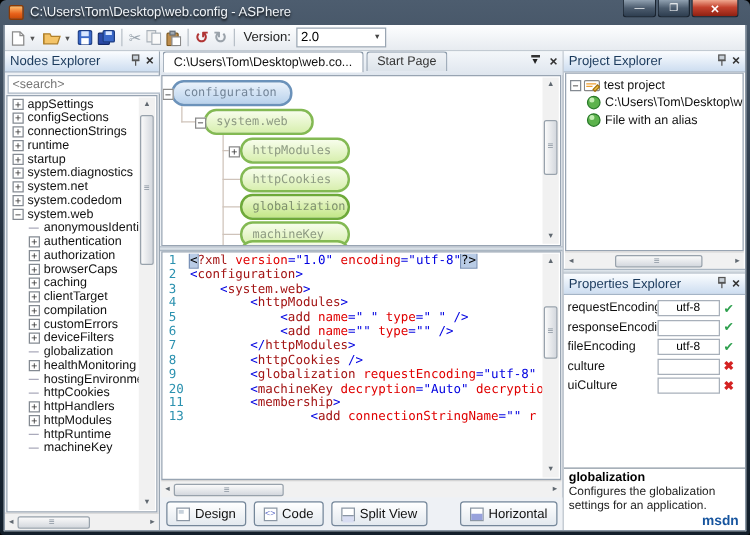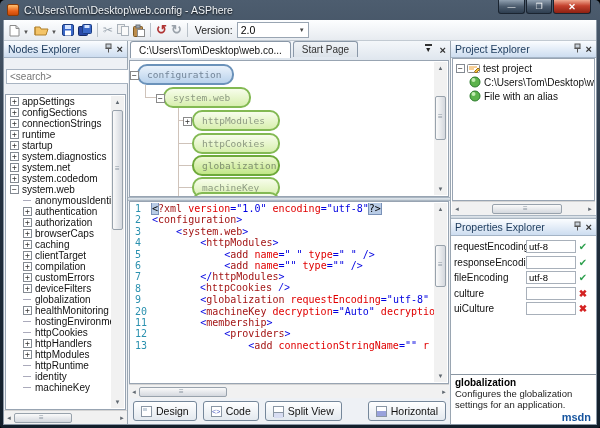--- a/index.html
+++ b/index.html
@@ -28,21 +28,21 @@
   .vercombo{width:72px;height:16px;background:#fff;border:1px solid #99a5b2;display:flex;align-items:center;justify-content:space-between;padding:0 3px;font-size:10.5px}
   .vercombo .arr{font-size:6px;color:#444}
   
   .main{flex:1;display:flex;overflow:hidden}
   .panel-hdr{height:17px;background:linear-gradient(#fbfdff,#cdddf0);border-bottom:1px solid #a4b4c6;display:flex;align-items:center;padding:0 4px;font-size:10.5px;color:#1b3a5c;flex:none}
   .panel-hdr .sp{flex:1}
   .hicon{margin-left:4px;color:#444;font-size:10px;line-height:10px}
   .xicon{font-weight:bold;font-size:11px;color:#333}
   
   .left{width:124px;flex:none;background:#eef1f5;border-right:1px solid #9aa6b2;display:flex;flex-direction:column}
-  .searchrow{height:18px;display:flex;align-items:center;padding:18px 2px;flex:none}
+  .searchrow{height:18px;display:flex;align-items:center;padding:0 2px;flex:none}
   .searchbox{flex:1;height:15px;border:1px solid #a8b4c2;background:#fff;font-size:10px;color:#8a8a8a;font-family:"Liberation Sans",sans-serif;padding:0 3px}
   .helpicon{width:12px;height:12px;border-radius:50%;background:radial-gradient(circle at 4px 4px,#6aa8f0,#1a56b8);color:#fff;font-size:8.5px;font-weight:bold;text-align:center;line-height:12px;margin:0 1px 0 4px;flex:none}
   .treewrap{flex:1;background:#fff;border:1px solid #98a4b2;margin:0 1px;position:relative;overflow:hidden}
   .tree{position:absolute;inset:1px 14px 1px 1px;overflow:hidden}
   .trow{height:11px;display:flex;align-items:center;padding-left:3px;white-space:nowrap}
   .trow.ind{padding-left:16px}
   .exp{width:9px;height:9px;border:1px solid #848a92;background:#fff;font-size:8px;line-height:7px;text-align:center;color:#333;margin-right:3px;flex:none;font-family:"DejaVu Sans Mono",monospace}
   .dash{width:8px;height:1px;border-bottom:1px solid #aab;margin-right:4px;flex:none}
   .tlabel{font-size:10px;color:#111}
   
@@ -91,21 +91,21 @@
   .right{width:145px;flex:none;background:#ffffff;display:flex;flex-direction:column}
   .ptree{height:143px;background:#fff;border:1px solid #98a4b2;margin:0 1px;overflow:hidden;flex:none;padding:2px 0 0 2px}
   .prow{height:14px;display:flex;align-items:center;white-space:nowrap;font-size:10px;color:#111}
   .prow .exp{margin:0 2px 0 1px}
   .prow.child{padding-left:14px}
   .picon{margin-right:3px;flex:none;display:flex}
   .props{flex:1;display:flex;flex-direction:column;overflow:hidden}
   .proprows{padding:3px 2px 0 3px;flex:none}
   .preprow{height:15.5px;display:flex;align-items:center}
   .pname{width:72px;font-size:10px;color:#111;overflow:hidden;white-space:nowrap;flex:none}
-  .pinput{width:50px;height:13px;border:1px solid #a8b0ba;background:#fff;font-size:9.5px;line-height:12px;padding:0 2px;color:#000;flex:none;overflow:hidden}
+  .pinput{width:50px;height:13px;border:1px solid #a8b0ba;background:#fff;font-size:9.5px;line-height:12px;padding:0 14px;color:#000;flex:none;overflow:hidden}
   .pstat{width:14px;text-align:center;font-size:10px;flex:none}
   .pstat.ok{color:#2ea04e}.pstat.bad{color:#d42222;font-weight:bold}
   .pfill{flex:1}
   .desc{height:50px;border-top:1px solid #8a96a2;background:#fff;padding:2px 4px;position:relative;flex:none}
   .desctitle{font-size:10px;font-weight:bold;color:#000}
   .desctext{font-size:9.5px;color:#222;line-height:11px}
   .msdn{position:absolute;right:5px;bottom:1px;color:#16549e;font-weight:bold;font-size:11px}
   
   .statusbar{height:17px;background:linear-gradient(#f5f6f8,#e2e6ea);border-top:1px solid #bcc2c8;position:relative;flex:none;font-size:10.5px;color:#222}
   .ln1{position:absolute;right:98px;top:2px}
@@ -294,24 +294,20 @@
               <div class="trow ind">
                 <div class="exp">+</div>
                 <div class="tlabel">httpModules</div>
               </div>
               <div class="trow ind">
                 <div class="dash"></div>
                 <div class="tlabel">httpRuntime</div>
               </div>
               <div class="trow ind">
                 <div class="dash"></div>
-                <div class="tlabel">identity</div>
-              </div>
-              <div class="trow ind">
-                <div class="dash"></div>
                 <div class="tlabel">machineKey</div>
               </div>
             </div>
           <div class="vsb">
             <div class="sbtn">▲</div>
             <div class="vtrack">
                 <div class="vthumb" style="top:2px;height:120px"></div>
               </div>
             <div class="sbtn">▼</div>
           </div>
@@ -367,25 +363,24 @@
         <div class="vsplit"></div>
         <div class="codewrap">
           <div class="code" id="codearea">
               <div class="cline"><div class="ln">1</div><div style="white-space: pre;"><span class="c-h">&lt;</span><span class="c-e">?xml</span><span class="c-p"> </span><span class="c-a">version</span><span class="c-d">=</span><span class="c-v">"1.0"</span><span class="c-p"> </span><span class="c-a">encoding</span><span class="c-d">=</span><span class="c-v">"utf-8"</span><span class="c-h">?&gt;</span></div></div>
               <div class="cline"><div class="ln">2</div><div style="white-space: pre;"><span class="c-d">&lt;</span><span class="c-e">configuration</span><span class="c-d">&gt;</span></div></div>
               <div class="cline"><div class="ln">3</div><div style="white-space: pre;"><span class="c-p">    </span><span class="c-d">&lt;</span><span class="c-e">system.web</span><span class="c-d">&gt;</span></div></div>
               <div class="cline"><div class="ln">4</div><div style="white-space: pre; text-align: right;"><span class="c-p">        </span><span class="c-d">&lt;</span><span class="c-e">httpModules</span><span class="c-d">&gt;</span></div></div>
               <div class="cline"><div class="ln">5</div><div style="white-space: pre;"><span class="c-p">            </span><span class="c-d">&lt;</span><span class="c-e">add</span><span class="c-p"> </span><span class="c-a">name</span><span class="c-d">=</span><span class="c-v">" "</span><span class="c-p"> </span><span class="c-a">type</span><span class="c-d">=</span><span class="c-v">" "</span><span class="c-p"> </span><span class="c-d">/&gt;</span></div></div>
               <div class="cline"><div class="ln">6</div><div style="white-space: pre;"><span class="c-p">            </span><span class="c-d">&lt;</span><span class="c-e">add</span><span class="c-p"> </span><span class="c-a">name</span><span class="c-d">=</span><span class="c-v">""</span><span class="c-p"> </span><span class="c-a">type</span><span class="c-d">=</span><span class="c-v">""</span><span class="c-p"> </span><span class="c-d">/&gt;</span></div></div>
               <div class="cline"><div class="ln">7</div><div style="white-space: pre;"><span class="c-p">        </span><span class="c-d">&lt;/</span><span class="c-e">httpModules</span><span class="c-d">&gt;</span></div></div>
-              <div class="cline"><div class="ln">8</div><div style="white-space: pre; font-family: Liberation Mono, monospace;"><span class="c-p">        </span><span class="c-d">&lt;</span><span class="c-e">httpCookies</span><span class="c-p"> </span><span class="c-d">/&gt;</span></div></div>
+              <div class="cline"><div class="ln">8</div><div style="white-space: pre;"><span class="c-p">        </span><span class="c-d">&lt;</span><span class="c-e">httpCookies</span><span class="c-p"> </span><span class="c-d">/&gt;</span></div></div>
               <div class="cline"><div class="ln">9</div><div style="white-space: pre;"><span class="c-p">        </span><span class="c-d">&lt;</span><span class="c-e">globalization</span><span class="c-p"> </span><span class="c-a">requestEncoding</span><span class="c-d">=</span><span class="c-v">"utf-8"</span><span class="c-p"> </span></div></div>
               <div class="cline"><div class="ln">20</div><div style="white-space: pre;"><span class="c-p">        </span><span class="c-d">&lt;</span><span class="c-e">machineKey</span><span class="c-p"> </span><span class="c-a">decryption</span><span class="c-d">=</span><span class="c-v">"Auto"</span><span class="c-p"> </span><span class="c-a">decryptio</span></div></div>
               <div class="cline"><div class="ln">11</div><div style="white-space: pre; text-align: center;"><span class="c-p">        </span><span class="c-d">&lt;</span><span class="c-e">membership</span><span class="c-d">&gt;</span></div></div>
-              <div class="cline"><div class="ln">12</div><div style="white-space: pre;"><span class="c-p">            </span><span class="c-d">&lt;</span><span class="c-e">providers</span><span class="c-d">&gt;</span></div></div>
               <div class="cline"><div class="ln">13</div><div style="white-space: pre;"><span class="c-p">                </span><span class="c-d">&lt;</span><span class="c-e">add</span><span class="c-p"> </span><span class="c-a">connectionStringName</span><span class="c-d">=</span><span class="c-v">""</span><span class="c-p"> </span><span class="c-a">r</span></div></div>
             </div>
           <div class="vsb">
             <div class="sbtn">▲</div>
             <div class="vtrack">
                 <div class="vthumb" style="top:30px;height:42px"></div>
               </div>
             <div class="sbtn">▼</div>
           </div>
         </div>

